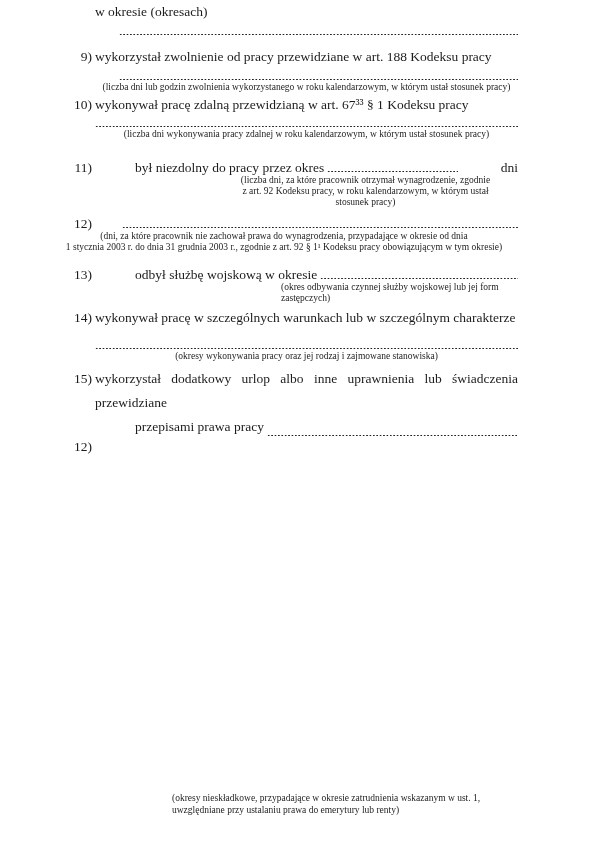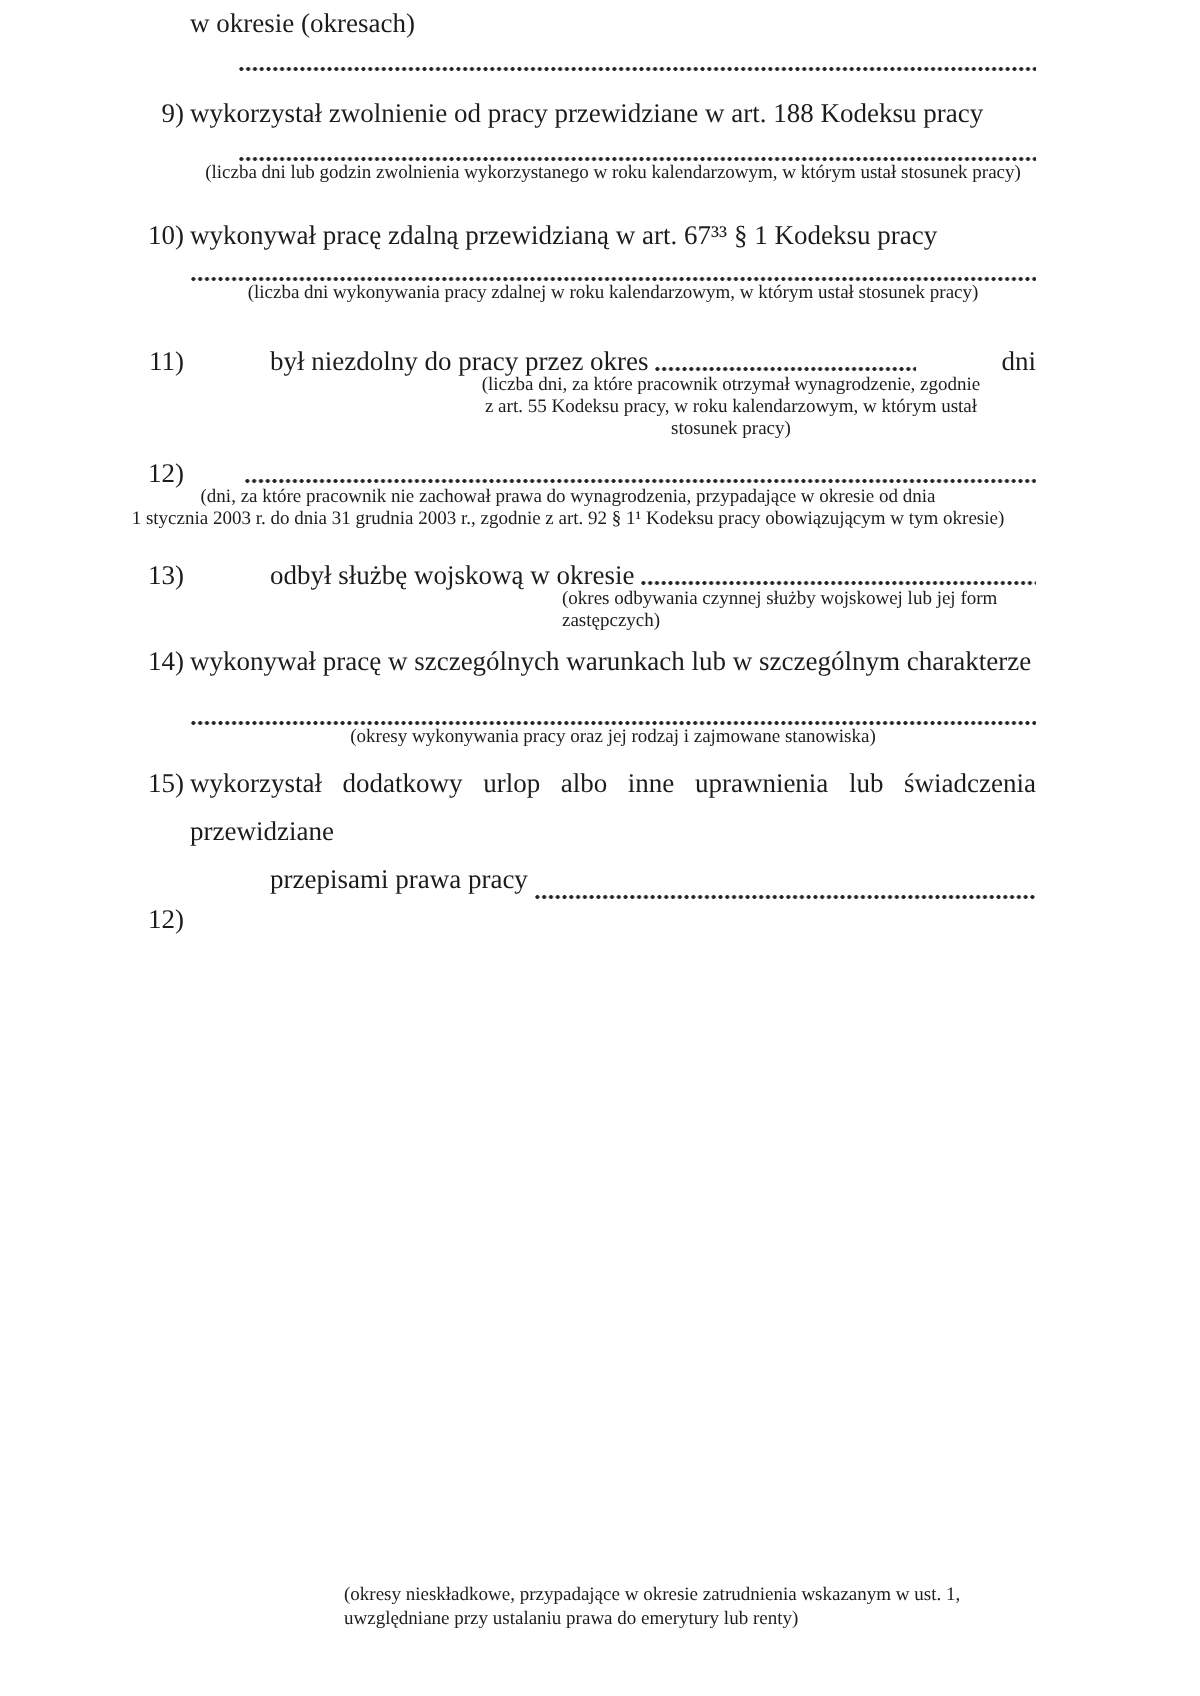--- a/index.html
+++ b/index.html
@@ -46,21 +46,21 @@
     text-align: center;
   }
   .caption .cline { display: block; }
 
   .caption-right { text-align: center; width: 285px; margin-left: 128px; }
   .caption-left13 { text-align: left; margin-left: 138px; width: auto; padding-left: 48px; }
   .caption-wide { margin-left: -45px; text-align: center; }
 
   .mt12 { margin-top: 12px; }
   .mt8  { margin-top: 8px; gap: 24px; }
-  .mt9  { margin-top: 17px; justify-content: space-between; }
+  .mt9  { margin-top: 4px; justify-content: space-between; }
   .mt7  { margin-top: 7px; }
   .mt20 { margin-top: 20px; }
   .mt14 { margin-top: 14px; }
   .mt6  { margin-top: 6px; }
   .mt16 { margin-top: 16px; }
   .mt5  { margin-top: 5px; }
 
   .lh24 { line-height: 24px; }
   .justify-line {
     display: block;
@@ -124,21 +124,21 @@
       <span class="txt">był niezdolny do pracy przez okres</span>
       <span class="dots trail"></span>
       <span class="txt">dni</span>
     </div>
   </div>
   <div class="row">
     <span class="num"></span>
     <div class="body">
       <div class="caption caption-right">
         <span class="cline">(liczba dni, za które pracownik otrzymał wynagrodzenie, zgodnie</span>
-        <span class="cline">z art. 55 Kodeksu pracy, w roku kalendarzowym, w którym ustał</span>
+        <span class="cline">z art. 92 Kodeksu pracy, w roku kalendarzowym, w którym ustał</span>
         <span class="cline">stosunek pracy)</span>
       </div>
     </div>
   </div>
 
   <div class="row mt8">
     <span class="num">12)</span>
     <div class="body inline-line">
       <span class="dots"></span>
     </div>

